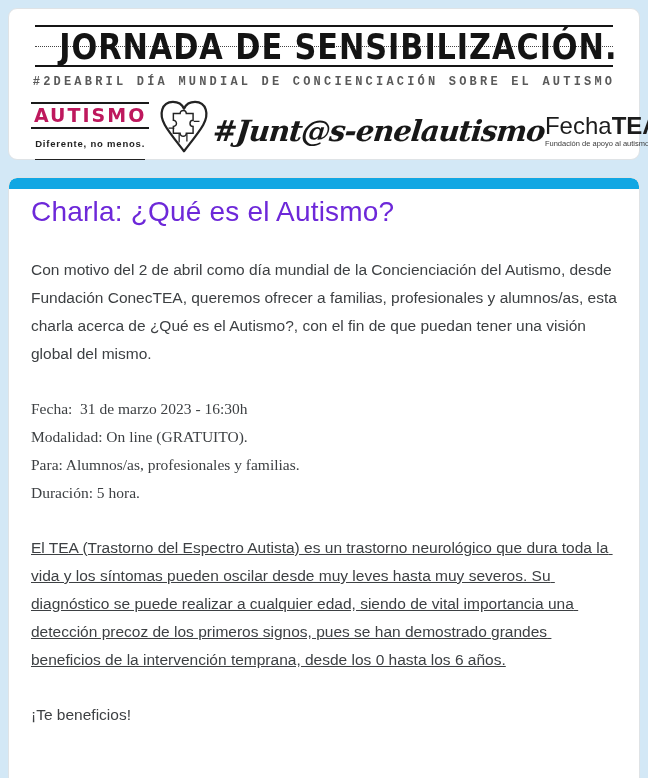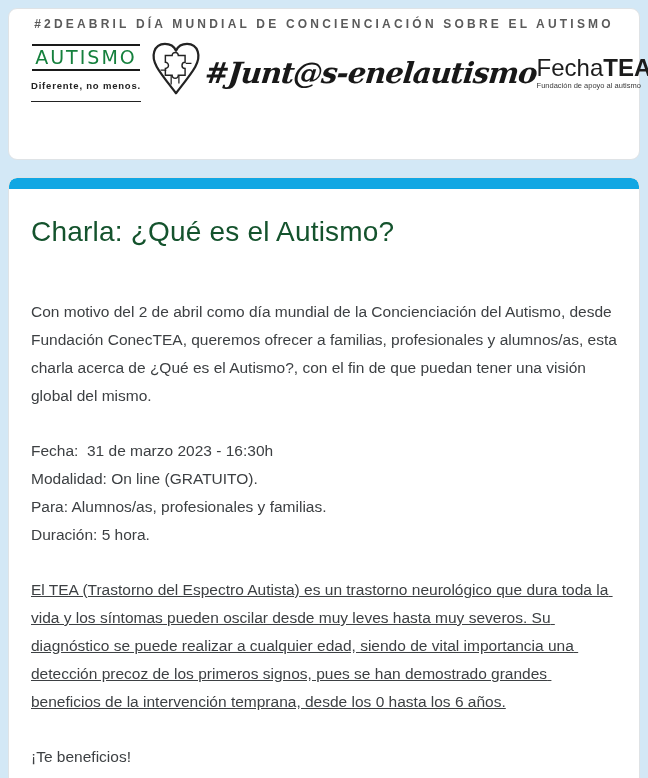--- a/index.html
+++ b/index.html
@@ -46,36 +46,37 @@
     white-space: nowrap;
   }
   .banner-subtitle {
     margin-top: 8px;
     text-align: center;
     font-size: 12px;
     font-weight: bold;
     letter-spacing: 3.2px;
     color: #5a5a5a;
     white-space: nowrap;
+    font-family: Liberation Mono, monospace;
   }
   .logo-row {
     margin-top: 9px;
     padding: 0 20px 0 22px;
     display: flex;
     align-items: center;
     justify-content: space-between;
   }
   .autismo-logo { width: 126px; text-align: center; }
   .autismo-word {
     display: inline-block;
     font-family: "DejaVu Sans", sans-serif;
-    font-weight: normal;
+    font-weight: bold;
     font-size: 19px;
     letter-spacing: 2px;
-    color: #15803d;
+    color: #be185d;
     border-top: 2px solid #1a1a1a;
     border-bottom: 2px solid #1a1a1a;
     padding: 0 3px 1px;
   }
   .autismo-tagline {
     display: inline-block;
     margin-top: 9px;
     font-size: 9.5px;
     font-weight: bold;
     letter-spacing: 0.8px;
@@ -112,43 +113,47 @@
     border-bottom: none;
     border-radius: 9px 9px 0 0;
     overflow: hidden;
   }
   .accent-bar {
     height: 11px;
     border-radius: 8px 8px 0 0;
   }
   .card-body { padding: 0 22px; }
   .card-title {
-    margin-top: 27px;
+    margin-top: 7px;
     font-size: 28px;
     font-weight: 400;
-    color: #14532d;
+    color: #6d28d9;
     letter-spacing: 0.2px;
   }
   .card-body p {
     font-size: 15.5px;
     line-height: 28px;
     color: #3d4043;
     white-space: pre-wrap;
   }
-  .intro-par    { margin-top: 50px; }
-  .details-blk  { margin-top: 27px; }
+  .intro-par    { margin-top: 28px; }
+  .details-blk  { margin-top: 27px; font-family: Liberation Serif, serif; }
   .detail-line  { font-size: 15.5px; line-height: 28px; color: #3d4043; white-space: pre-wrap; }
   .body-par     { margin-top: 27px; text-decoration: underline; }
   .closing-par  { margin-top: 27px; }
 </style>
 </head>
 <body style="background: rgb(211, 232, 246);">
 
 <div class="banner-card">
 
+  <div class="ruled-title">
+    <span class="dotted-midline"></span>
+    <span class="ruled-text">JORNADA DE SENSIBILIZACIÓN.</span>
+  </div>
 
   <div class="banner-subtitle">#2DEABRIL DÍA MUNDIAL DE CONCIENCIACIÓN SOBRE EL AUTISMO</div>
 
   <div class="logo-row">
 
     <div class="autismo-logo">
       <span class="autismo-word">AUTISMO</span><br>
       <span class="autismo-tagline">Diferente, no menos.</span>
     </div>
 

